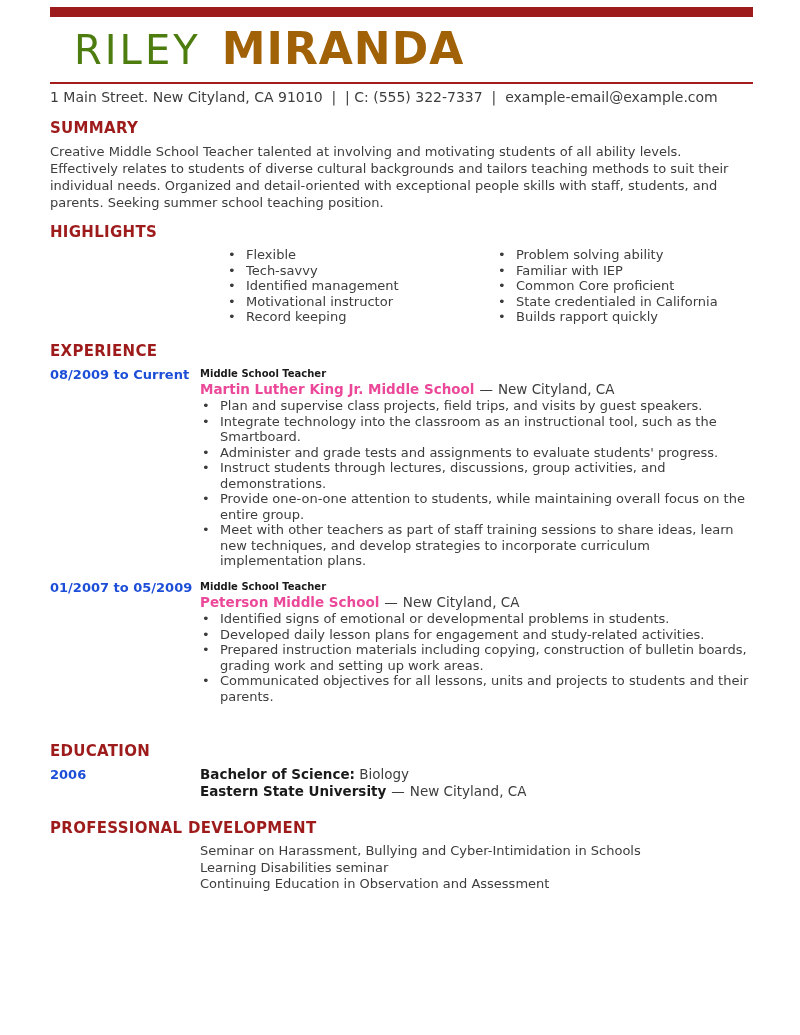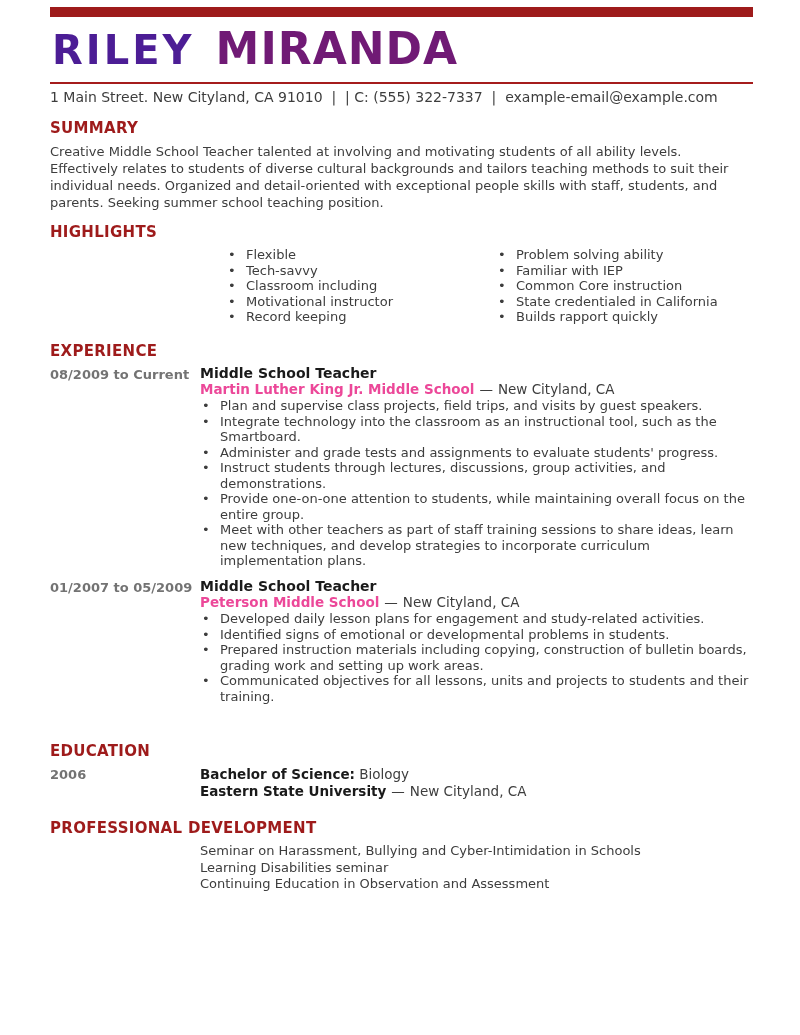--- a/index.html
+++ b/index.html
@@ -23,29 +23,30 @@
       width: 100%;
       background: #9e1b1b;
     }
     .name {
       margin: 9px 0 0 2px;
       line-height: 46px;
       white-space: nowrap;
     }
     .name .first {
       font-size: 40px;
-      font-weight: 700;
-      color: #4c1d95;
+      font-weight: 400;
+      color: #4d7c0f;
       letter-spacing: 3px;
       margin-right: 10px;
+      margin-left: 22px;
     }
     .name .last {
       font-size: 44px;
       font-weight: 800;
-      color: #701a75;
+      color: #a16207;
       letter-spacing: 1px;
     }
     .rule {
       border: 0;
       border-top: 2px solid #a51c1c;
       margin: 6px 0 5px 0;
     }
     .contact {
       font-size: 14px;
       color: #3d3d3d;
@@ -96,27 +97,27 @@
     }
     .hl-col-left  { width: 270px; flex-shrink: 0; }
     .hl-col-right { flex: 1; }
     
     .row { display: flex; }
     .col-dates {
       width: 150px;
       flex-shrink: 0;
       font-size: 13px;
       font-weight: bold;
-      color: #737373;
+      color: #1d4ed8;
       padding-top: 1px;
     }
     .col-body { flex: 1; }
     .job + .job { margin-top: 10px; }
     .job-title {
-      font-size: 14px;
+      font-size: 10px;
       font-weight: bold;
       color: #1a1a1a;
       line-height: 15.5px;
     }
     .job-company-line {
       font-size: 13.5px;
       line-height: 16px;
       color: #3d3d3d;
       margin-bottom: 1px;
     }
@@ -159,28 +160,28 @@
     <div class="sec-heading">SUMMARY</div>
     <p class="summary-text">Creative Middle School Teacher talented at involving and motivating students of all ability levels. Effectively relates to students of diverse cultural backgrounds and tailors teaching methods to suit their individual needs. Organized and detail-oriented with exceptional people skills with staff, students, and parents. Seeking summer school teaching position.</p>
   </div>
 
   <div class="section-highlights">
     <div class="sec-heading">HIGHLIGHTS</div>
     <div class="hl-cols">
       <ul class="bullets hl-col-left">
         <li>Flexible</li>
         <li>Tech-savvy</li>
-        <li>Classroom including</li>
+        <li>Identified management</li>
         <li>Motivational instructor</li>
         <li>Record keeping</li>
       </ul>
       <ul class="bullets hl-col-right">
         <li>Problem solving ability</li>
         <li>Familiar with IEP</li>
-        <li>Common Core instruction</li>
+        <li>Common Core proficient</li>
         <li>State credentialed in California</li>
         <li>Builds rapport quickly</li>
       </ul>
     </div>
   </div>
 
   <div class="section-experience">
     <div class="sec-heading">EXPERIENCE</div>
 
     <div class="row job">
@@ -202,24 +203,24 @@
     </div>
 
     <div class="row job">
       <div class="col-dates">01/2007 to 05/2009</div>
       <div class="col-body">
         <div class="job-title">Middle School Teacher</div>
         <div class="job-company-line">
           <span class="company">Peterson Middle School</span><span class="dash">—</span><span>New Cityland, CA</span>
         </div>
         <ul class="bullets job-bullets">
+          <li>Identified signs of emotional or developmental problems in students.</li>
           <li>Developed daily lesson plans for engagement and study-related activities.</li>
-          <li>Identified signs of emotional or developmental problems in students.</li>
           <li>Prepared instruction materials including copying, construction of bulletin boards, grading work and setting up work areas.</li>
-          <li>Communicated objectives for all lessons, units and projects to students and their training.</li>
+          <li>Communicated objectives for all lessons, units and projects to students and their parents.</li>
         </ul>
       </div>
     </div>
   </div>
 
   <div class="section-education">
     <div class="sec-heading">EDUCATION</div>
     <div class="row">
       <div class="col-dates">2006</div>
       <div class="col-body">

